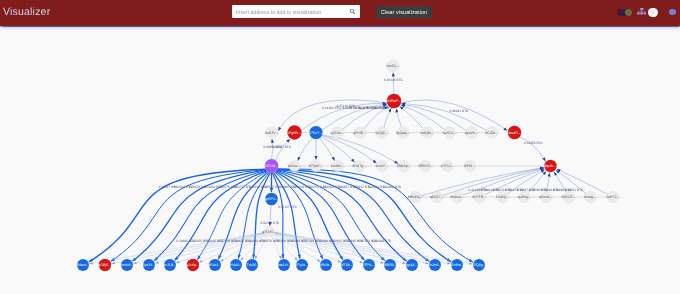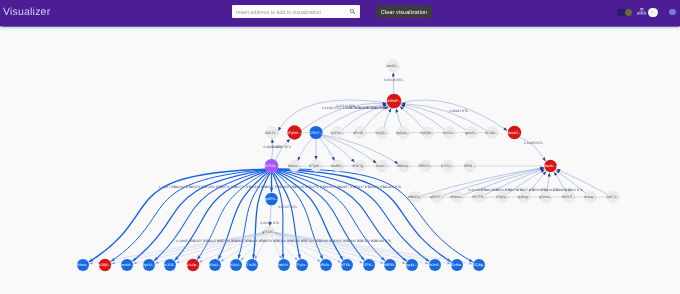--- a/index.html
+++ b/index.html
@@ -3,21 +3,21 @@
 <meta charset="utf-8">
 <style>
   *{box-sizing:border-box;}
   html,body{margin:0;padding:0;}
   body{width:680px;height:294px;overflow:hidden;background:#f9f9f9;
        font-family:"Liberation Sans",sans-serif;-webkit-font-smoothing:antialiased;
        text-rendering:geometricPrecision;}
   #app{position:relative;width:680px;height:294px;background:#f9f9f9;overflow:hidden;}
 
   
-  .appbar{position:absolute;left:0;top:0;width:680px;height:26px;background:#4c1d95;
+  .appbar{position:absolute;left:0;top:0;width:680px;height:26px;background:#7f1d1d;
           display:flex;align-items:center;z-index:10;
           box-shadow:0 0.5px 1px rgba(10,5,90,.55), 0 1.5px 3px rgba(60,50,190,.35);padding-left:44px;}
   .brand{position:absolute;left:3px;top:3.9px;font-size:10.5px;color:#d5d2ef;
          letter-spacing:.2px;font-weight:400;line-height:16px;}
   .searchwrap{position:absolute;left:232px;top:5px;width:128px;height:13px;
               background:#fdfdfd;border-radius:1px;display:flex;align-items:center;
               padding:0 4px 0 4px;}
   .searchwrap input{border:0;outline:0;background:transparent;flex:1;min-width:0;
         font-family:"Liberation Sans",sans-serif;font-size:5.25px;color:#333;padding:0;height:11px;}
   .searchwrap input::placeholder{color:#9a9aa8;opacity:1;}

